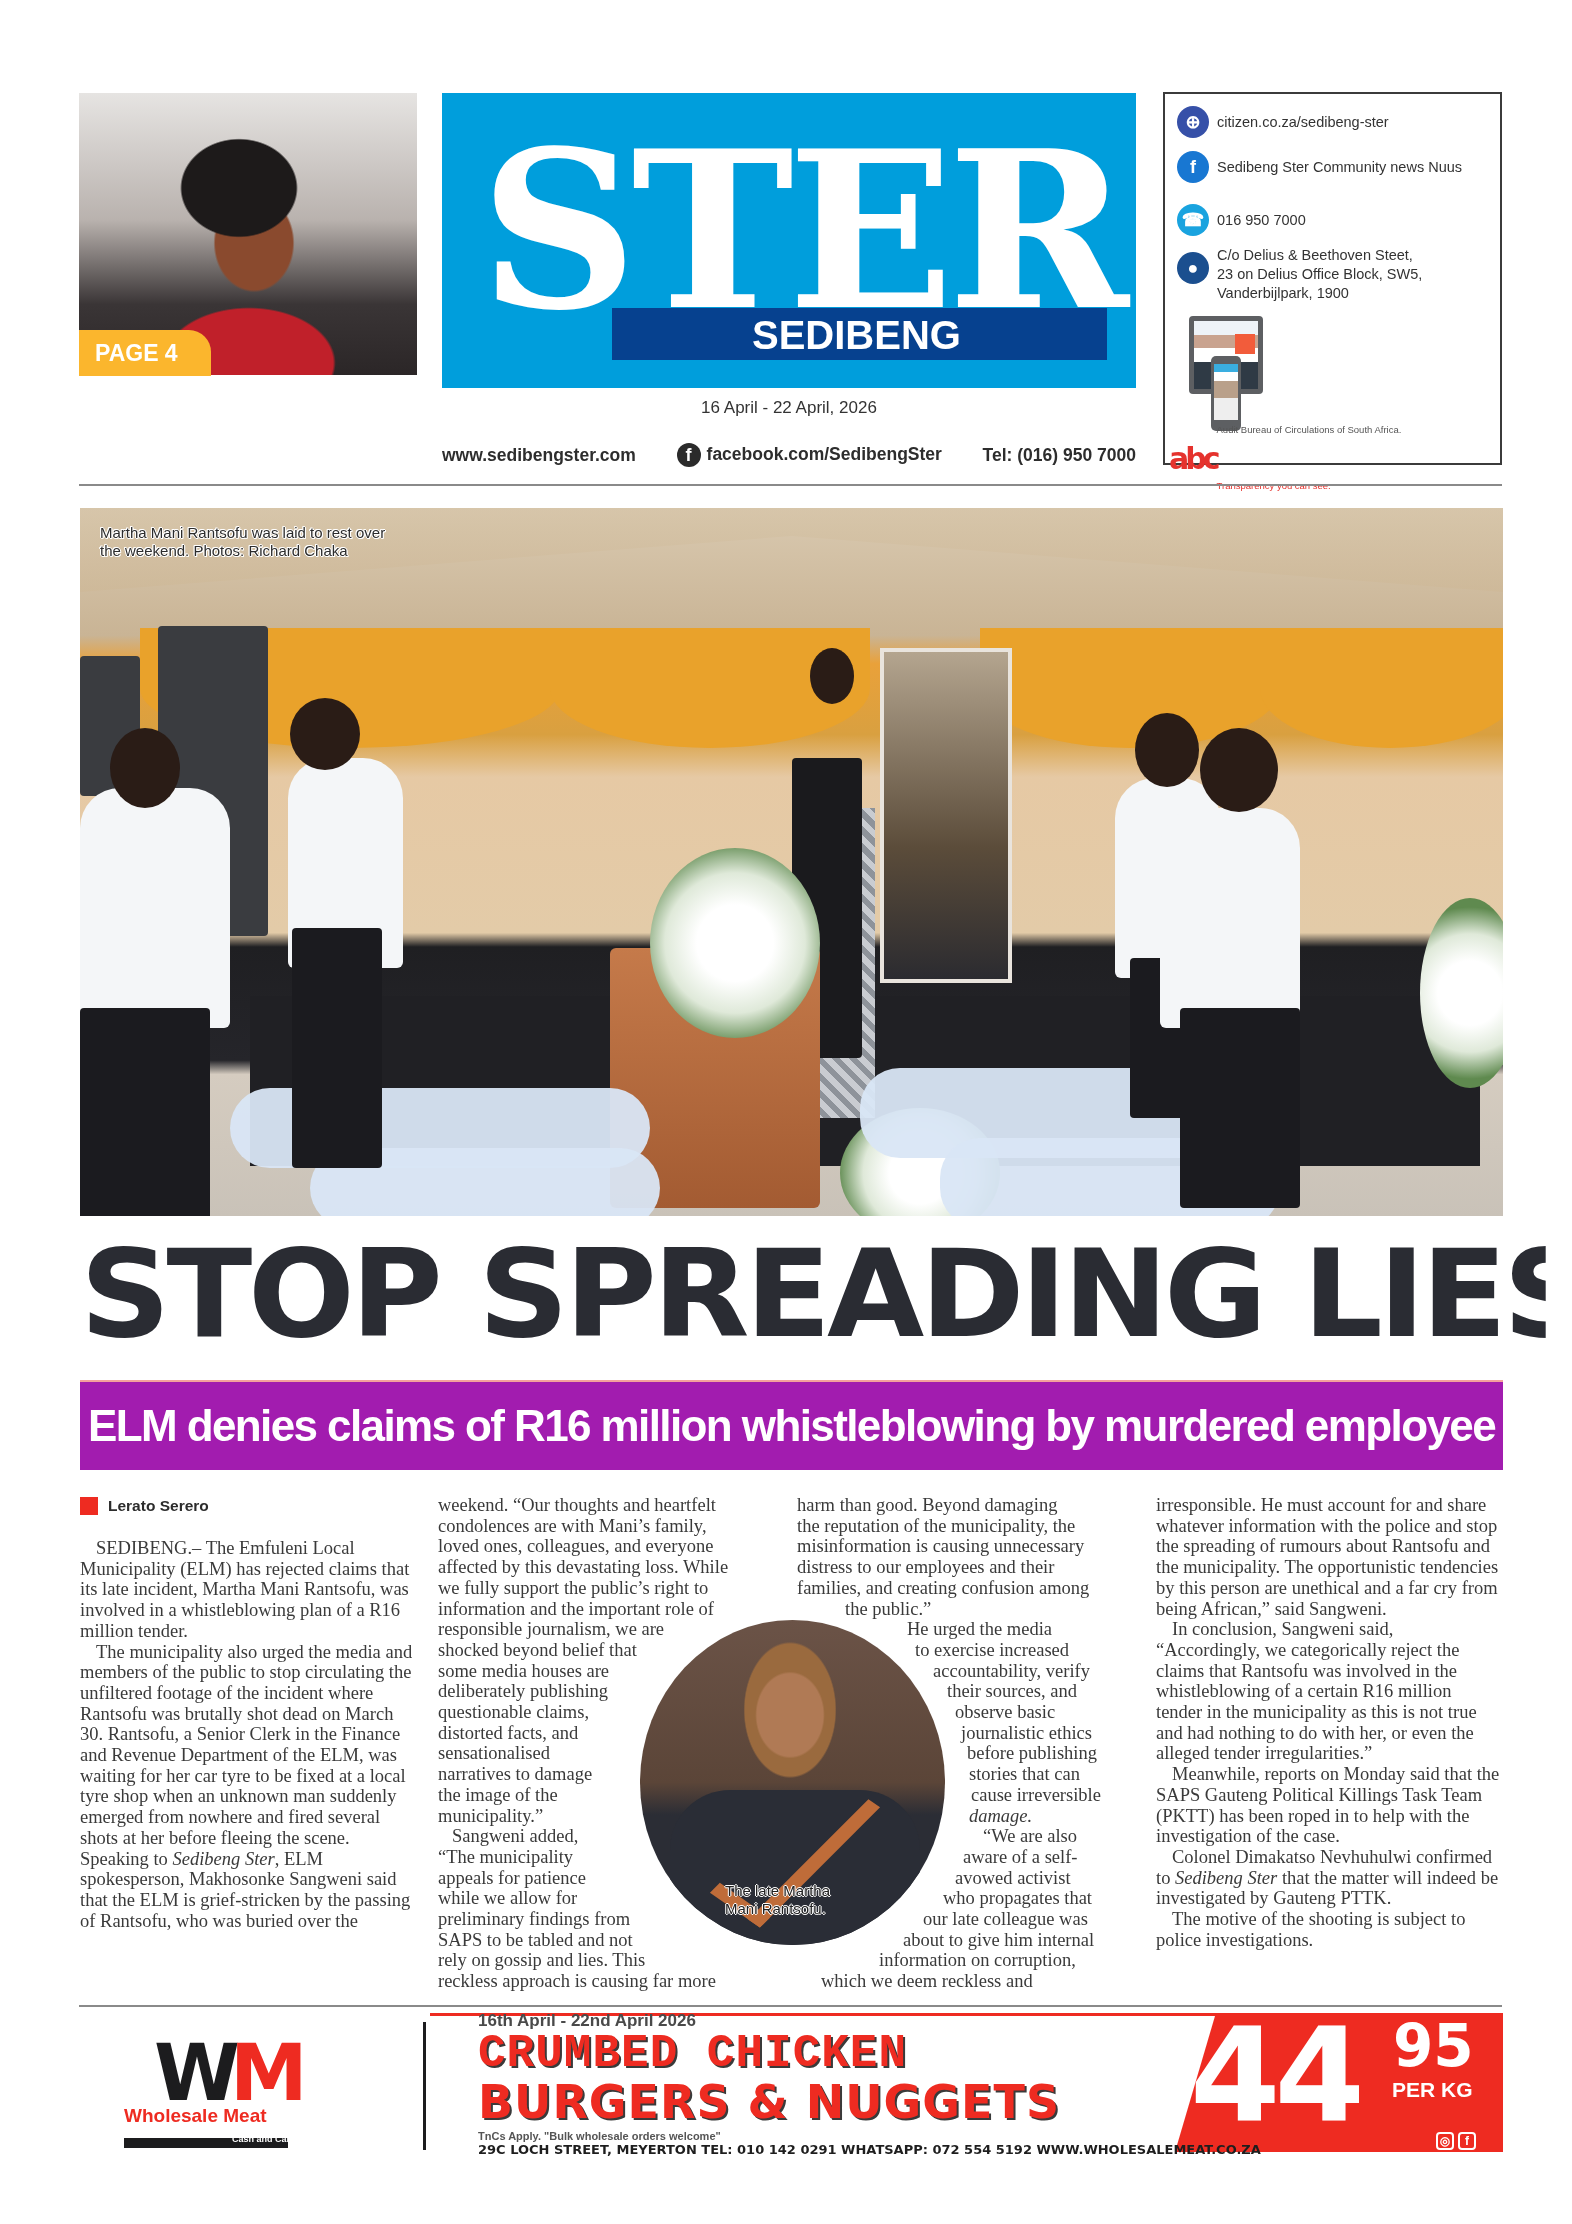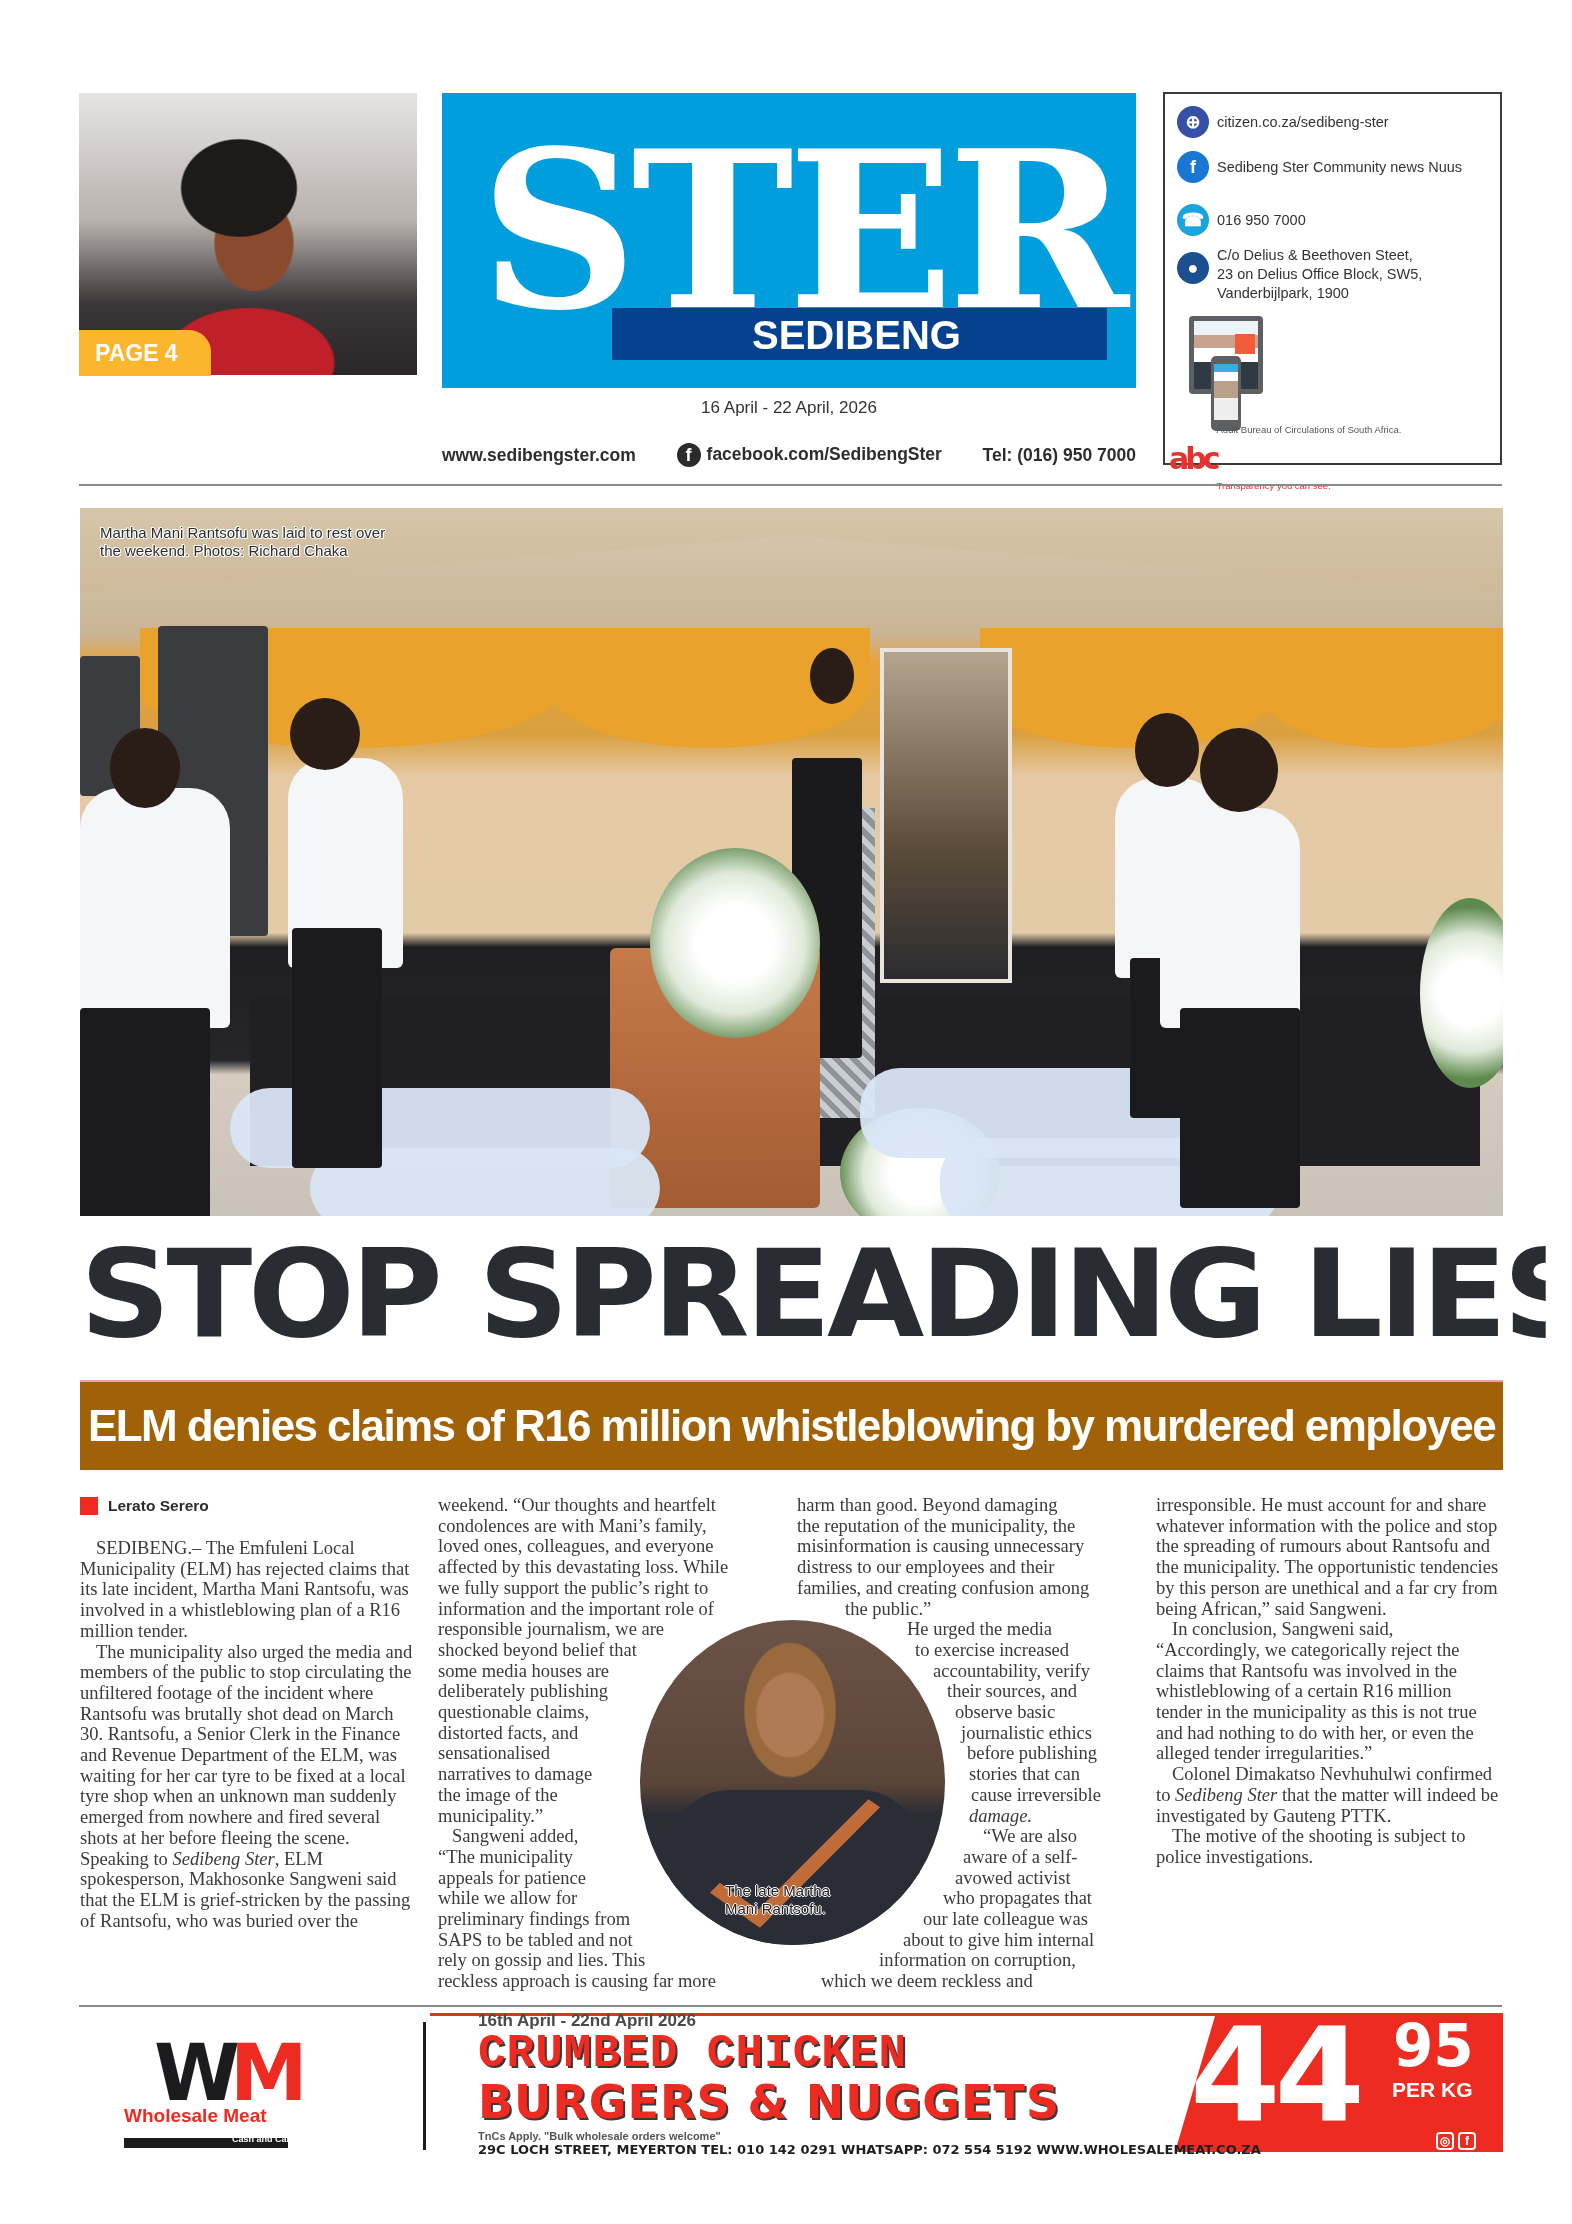--- a/index.html
+++ b/index.html
@@ -65,21 +65,21 @@
   .hero .portrait { position: absolute; left: 800px; top: 140px; width: 132px; height: 335px; background: linear-gradient(180deg, #b4a58f, #5b4c3a 60%, #2b2b30); border: 4px solid #e9e4dd; }
   .hero .podium { position: absolute; left: 735px; top: 300px; width: 60px; height: 310px; background: repeating-linear-gradient(45deg, #c9ccd1 0 6px, #8e939a 6px 12px); }
   .hero .speaker { position: absolute; background: #3a3c40; border-radius: 4px; }
   .hero-caption { position: absolute; left: 20px; top: 16px; font-size: 15px; line-height: 18px; color: #2c2c2c;
     text-shadow: -1px 0 #fff, 1px 0 #fff, 0 -1px #fff, 0 1px #fff, 1px 1px #fff, -1px -1px #fff; width: 360px; }
 
   
   .headline { position: absolute; left: 80px; top: 1226px; width: 1423px; height: 136px; overflow: hidden;
     font-family: "DejaVu Sans", sans-serif; font-weight: 700; font-size: 122px; line-height: 136px; color: #2a2c33;
     letter-spacing: -4px; white-space: nowrap; transform: scaleX(1.03); transform-origin: left; }
-  .subhead { position: absolute; left: 80px; top: 1380px; width: 1423px; height: 90px; background: #a16207;
+  .subhead { position: absolute; left: 80px; top: 1380px; width: 1423px; height: 90px; background: #a21caf;
     border-top: 2px solid #f4a19d; color: #fff; font-weight: 700; font-size: 44px; line-height: 88px; text-align: center;
     letter-spacing: -1.6px; white-space: nowrap; overflow: hidden; }
 
   
   .byline { position: absolute; left: 80px; top: 1497px; display: flex; align-items: center; font-weight: 700; font-size: 15.5px; color: #2c2c2c; }
   .byline-square { width: 18px; height: 18px; background: #ee2b21; margin-right: 10px; }
   .col { position: absolute; font-family: "Liberation Serif", serif; font-size: 18.5px; line-height: 20.7px; color: #3a3a3a; }
   .col p { margin: 0; }
   .col p.ind { text-indent: 16px; }
   .c1 { left: 80px; top: 1538px; width: 340px; }
@@ -294,20 +294,21 @@
   <div class="stripe"></div>
 </div>
 <div class="inset-caption">
   <span style="display:block;">The late Martha</span>
   <span style="display:block;">Mani Rantsofu.</span>
 </div>
 
 <div class="col c4">
   <p>irresponsible. He must account for and share whatever information with the police and stop the spreading of rumours about Rantsofu and the municipality. The opportunistic tendencies by this person are unethical and a far cry from being African,” said Sangweni.</p>
   <p class="ind">In conclusion, Sangweni said, “Accordingly, we categorically reject the claims that Rantsofu was involved in the whistleblowing of a certain R16 million tender in the municipality as this is not true and had nothing to do with her, or even the alleged tender irregularities.”</p>
+  <p class="ind">Meanwhile, reports on Monday said that the SAPS Gauteng Political Killings Task Team (PKTT) has been roped in to help with the investigation of the case.</p>
   <p class="ind"><span>Colonel Dimakatso Nevhuhulwi confirmed to </span><i>Sedibeng Ster</i><span> that the matter will indeed be investigated by Gauteng PTTK.</span></p>
   <p class="ind">The motive of the shooting is subject to police investigations.</p>
 </div>
 
 <div class="rule" style="top:2005px;"></div>
 
 <div class="ad-rule"></div>
 <div class="ad-logo">
   <div class="wm"><span class="wm-w">W</span><span class="wm-m">M</span></div>
   <div class="wm-name">Wholesale Meat</div>

